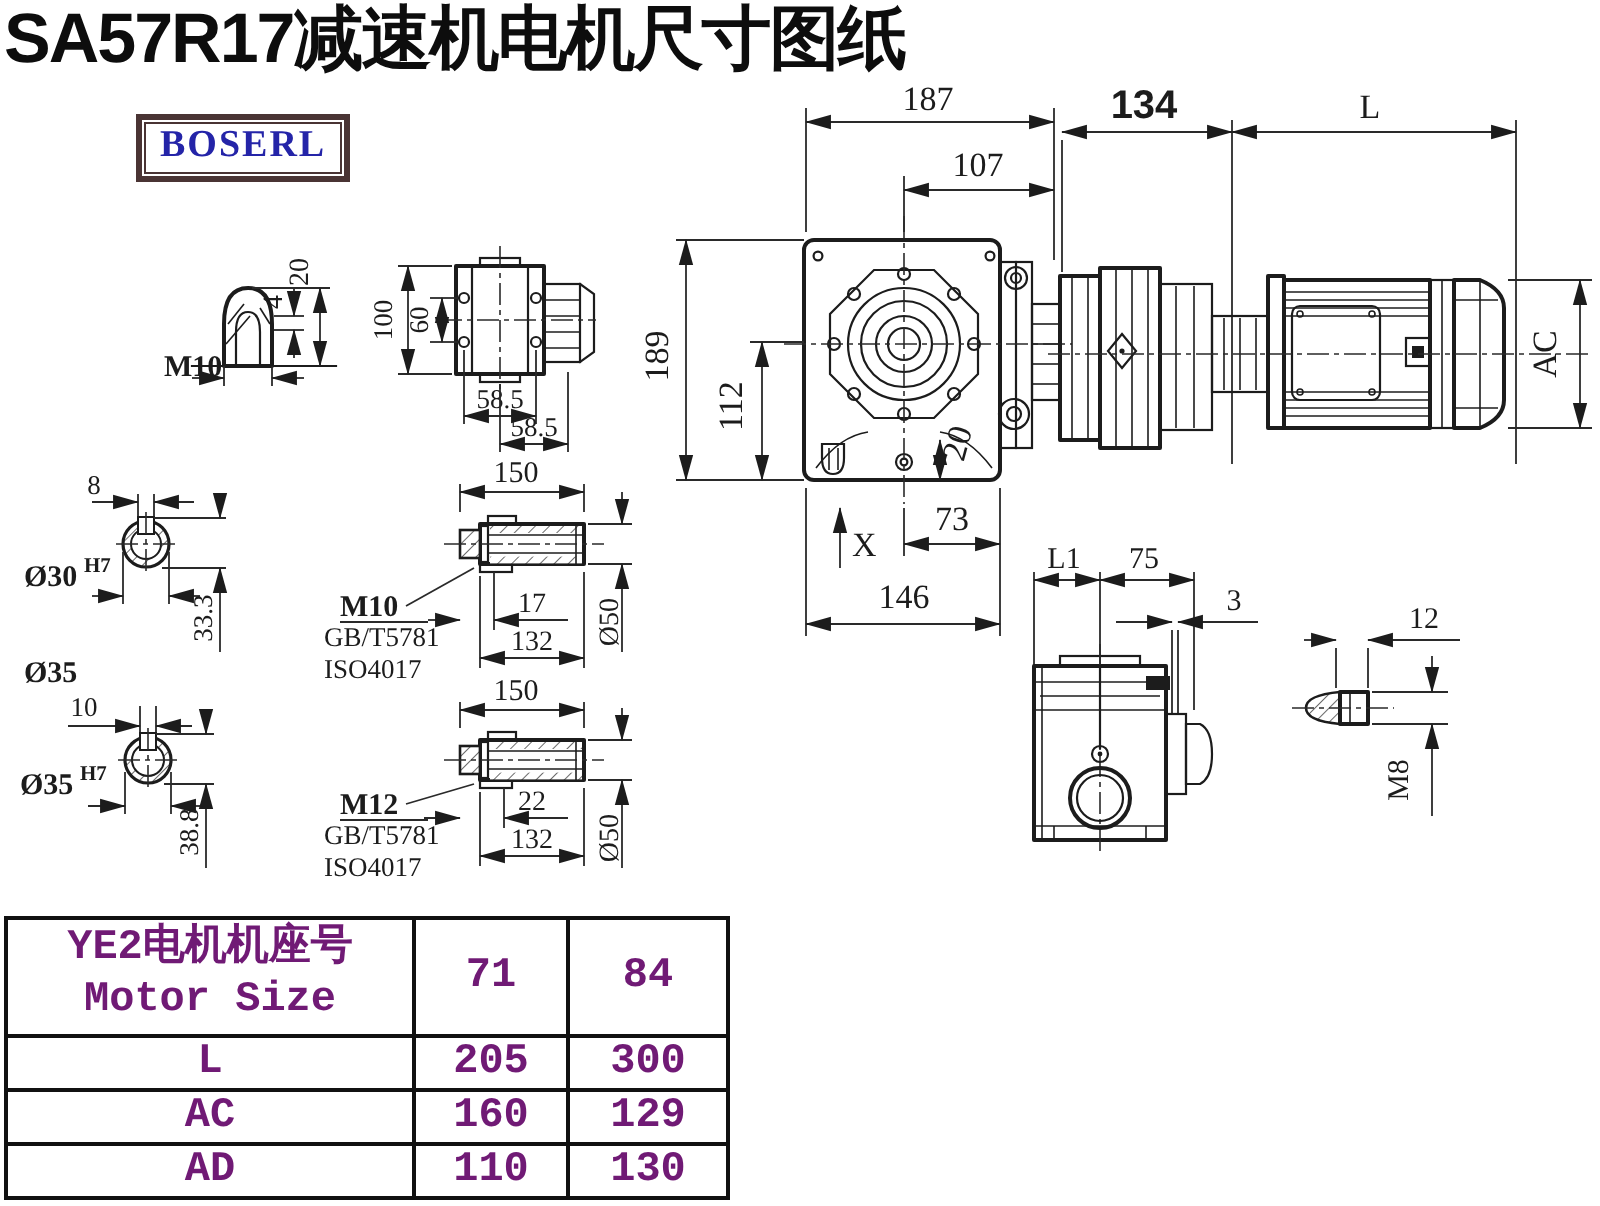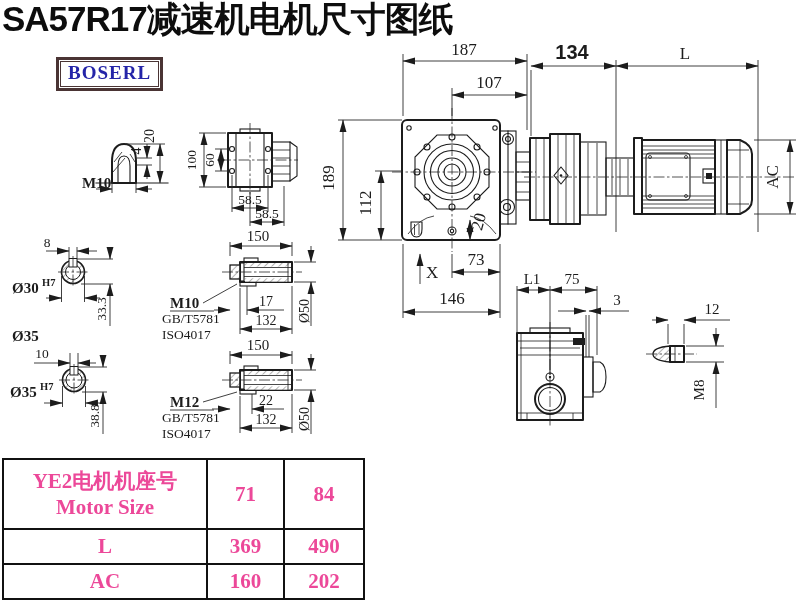--- a/index.html
+++ b/index.html
@@ -1,39 +1,39 @@
 <!DOCTYPE html>
 <html><head>
 <meta charset="utf-8">
 <style>
   html,body{margin:0;padding:0;background:#fff;}
   #stage{position:relative;width:800px;height:603px;background:#ffffff;overflow:hidden;
          font-family:"Liberation Sans",sans-serif;}
   .title{position:absolute;left:2px;top:-4px;font-size:35px;font-weight:bold;color:#0d0d0d;
          letter-spacing:-1px;white-space:nowrap;}
-  .logo-outer{position:absolute;left:56px;top:57px;border:3px solid #4a3434;background:#fff;padding:1px;}
+  .logo-outer{position:absolute;left:68px;top:57px;border:3px solid #4a3434;background:#fff;padding:1px;}
   .logo-inner{border:1px solid #4a3434;padding:0px 7px 2px 7px;}
   .logo-text{font-family:"Liberation Serif",serif;font-weight:bold;font-size:19px;color:#2424a8;letter-spacing:1px;}
   svg{position:absolute;left:0;top:0;}
   svg .s {stroke:#1c1c1c;stroke-width:1.1;fill:none;stroke-linecap:square;}
   svg .s0{stroke:#1c1c1c;stroke-width:0.8;fill:none;}
   svg .s2{stroke:#1c1c1c;stroke-width:2;fill:none;stroke-linejoin:round;}
   svg .d {stroke:#2a2a2a;stroke-width:0.9;fill:none;}
   svg .cl{stroke:#2a2a2a;stroke-width:0.8;fill:none;stroke-dasharray:11 2.5 2.5 2.5;}
   svg .fill{fill:#1c1c1c;stroke:none;}
   svg text{fill:#1c1c1c;}
   svg .t17{font-family:"Liberation Serif",serif;font-size:17px;}
   svg .t15{font-family:"Liberation Serif",serif;font-size:15px;}
   svg .t14{font-family:"Liberation Serif",serif;font-size:14px;}
   svg .t13{font-family:"Liberation Serif",serif;font-size:13.5px;}
   svg .sup{font-family:"Liberation Serif",serif;font-size:10.5px;font-weight:bold;}
   svg .b  {font-weight:bold;}
   svg .bs {font-family:"Liberation Sans",sans-serif;font-size:20px;font-weight:bold;}
   table.spec{position:absolute;left:2px;top:458px;width:355px;height:142px;border-collapse:collapse;
-             table-layout:fixed;font-family:Liberation Serif, serif;color:#ec4899;}
+             table-layout:fixed;font-family:Liberation Mono, monospace;color:#701a75;}
   table.spec td,table.spec th{border:2px solid #111;text-align:center;vertical-align:middle;
              font-weight:bold;font-size:21px;padding:0;}
   table.spec .c1{width:202px;}
   table.spec .c2{width:75px;}
   table.spec .c3{width:78px;}
   .hcell div{line-height:26px;font-size:21px;font-weight:bold;}
 </style>
 </head>
 <body>
 
@@ -411,24 +411,29 @@
       <tr>
         <th class="c1 hcell">
           <div>YE2电机机座号</div>
           <div>Motor Size</div>
         </th>
         <td class="c2">71</td>
         <td class="c3">84</td>
       </tr>
       <tr>
         <td>L</td>
-        <td>369</td>
-        <td>490</td>
+        <td>205</td>
+        <td>300</td>
       </tr>
       <tr>
         <td>AC</td>
         <td>160</td>
-        <td>202</td>
+        <td>129</td>
+      </tr>
+      <tr>
+        <td>AD</td>
+        <td>110</td>
+        <td>130</td>
       </tr>
     </tbody>
   </table>
 
 </div>
 
 </body></html>

